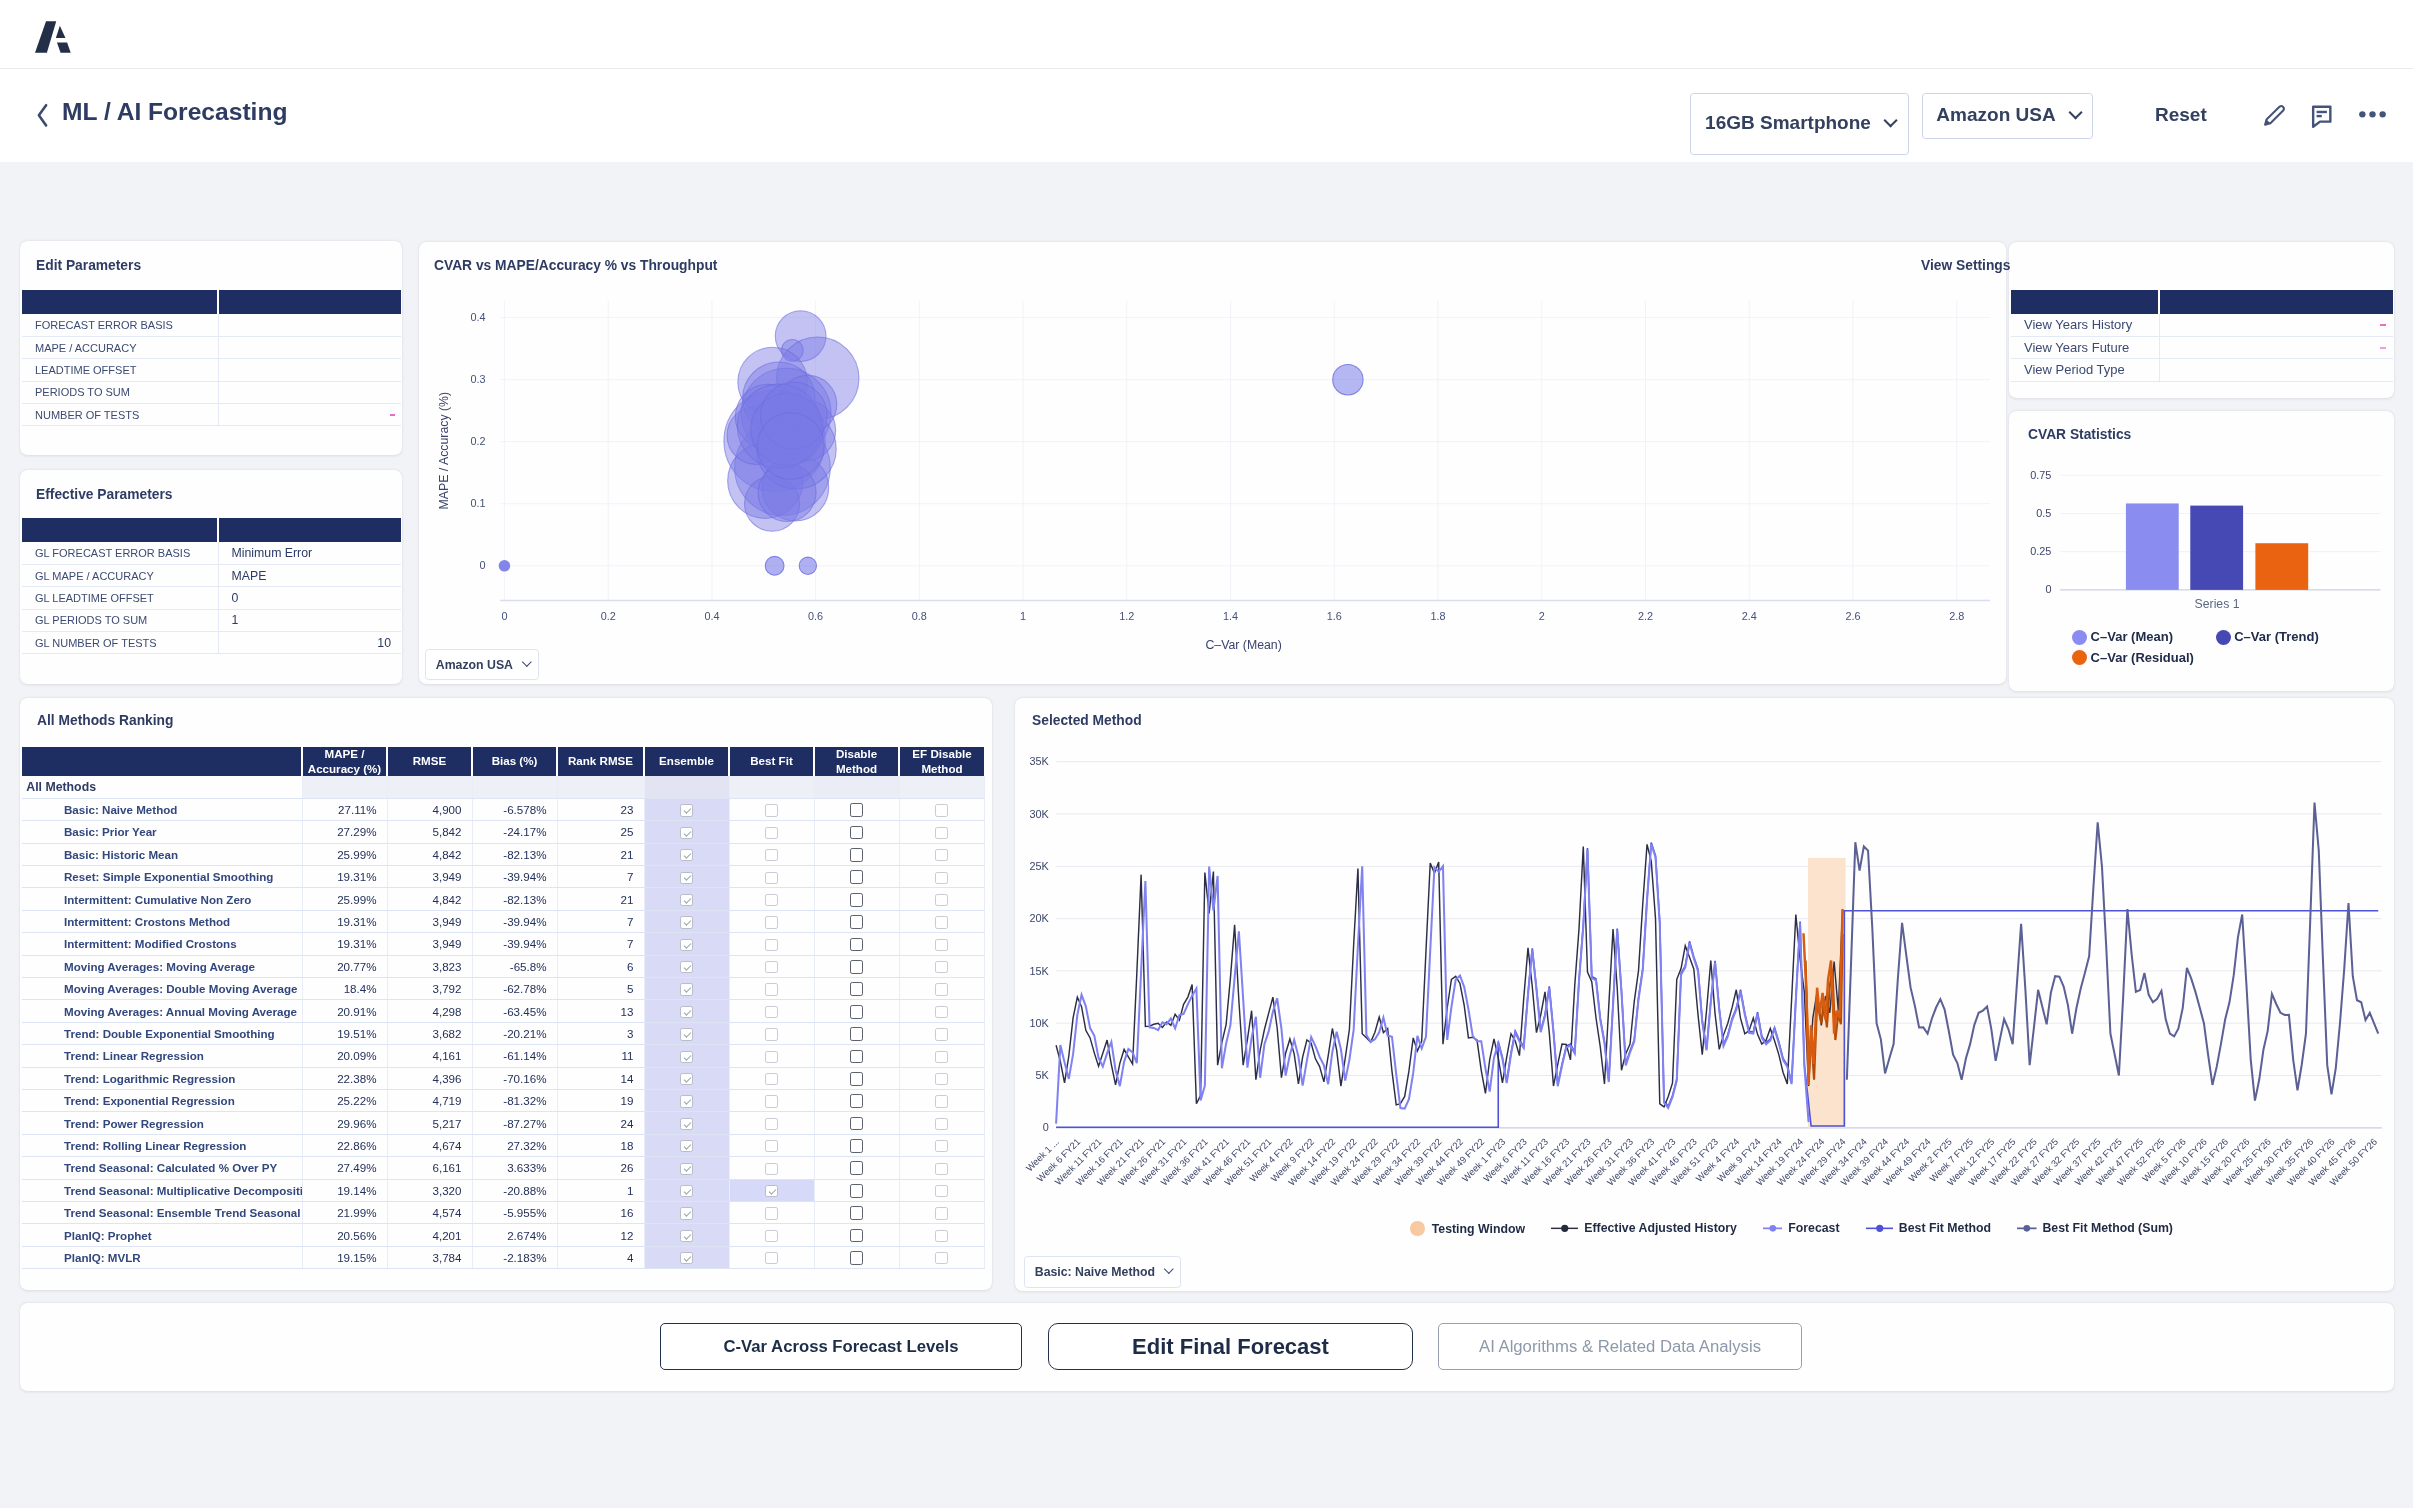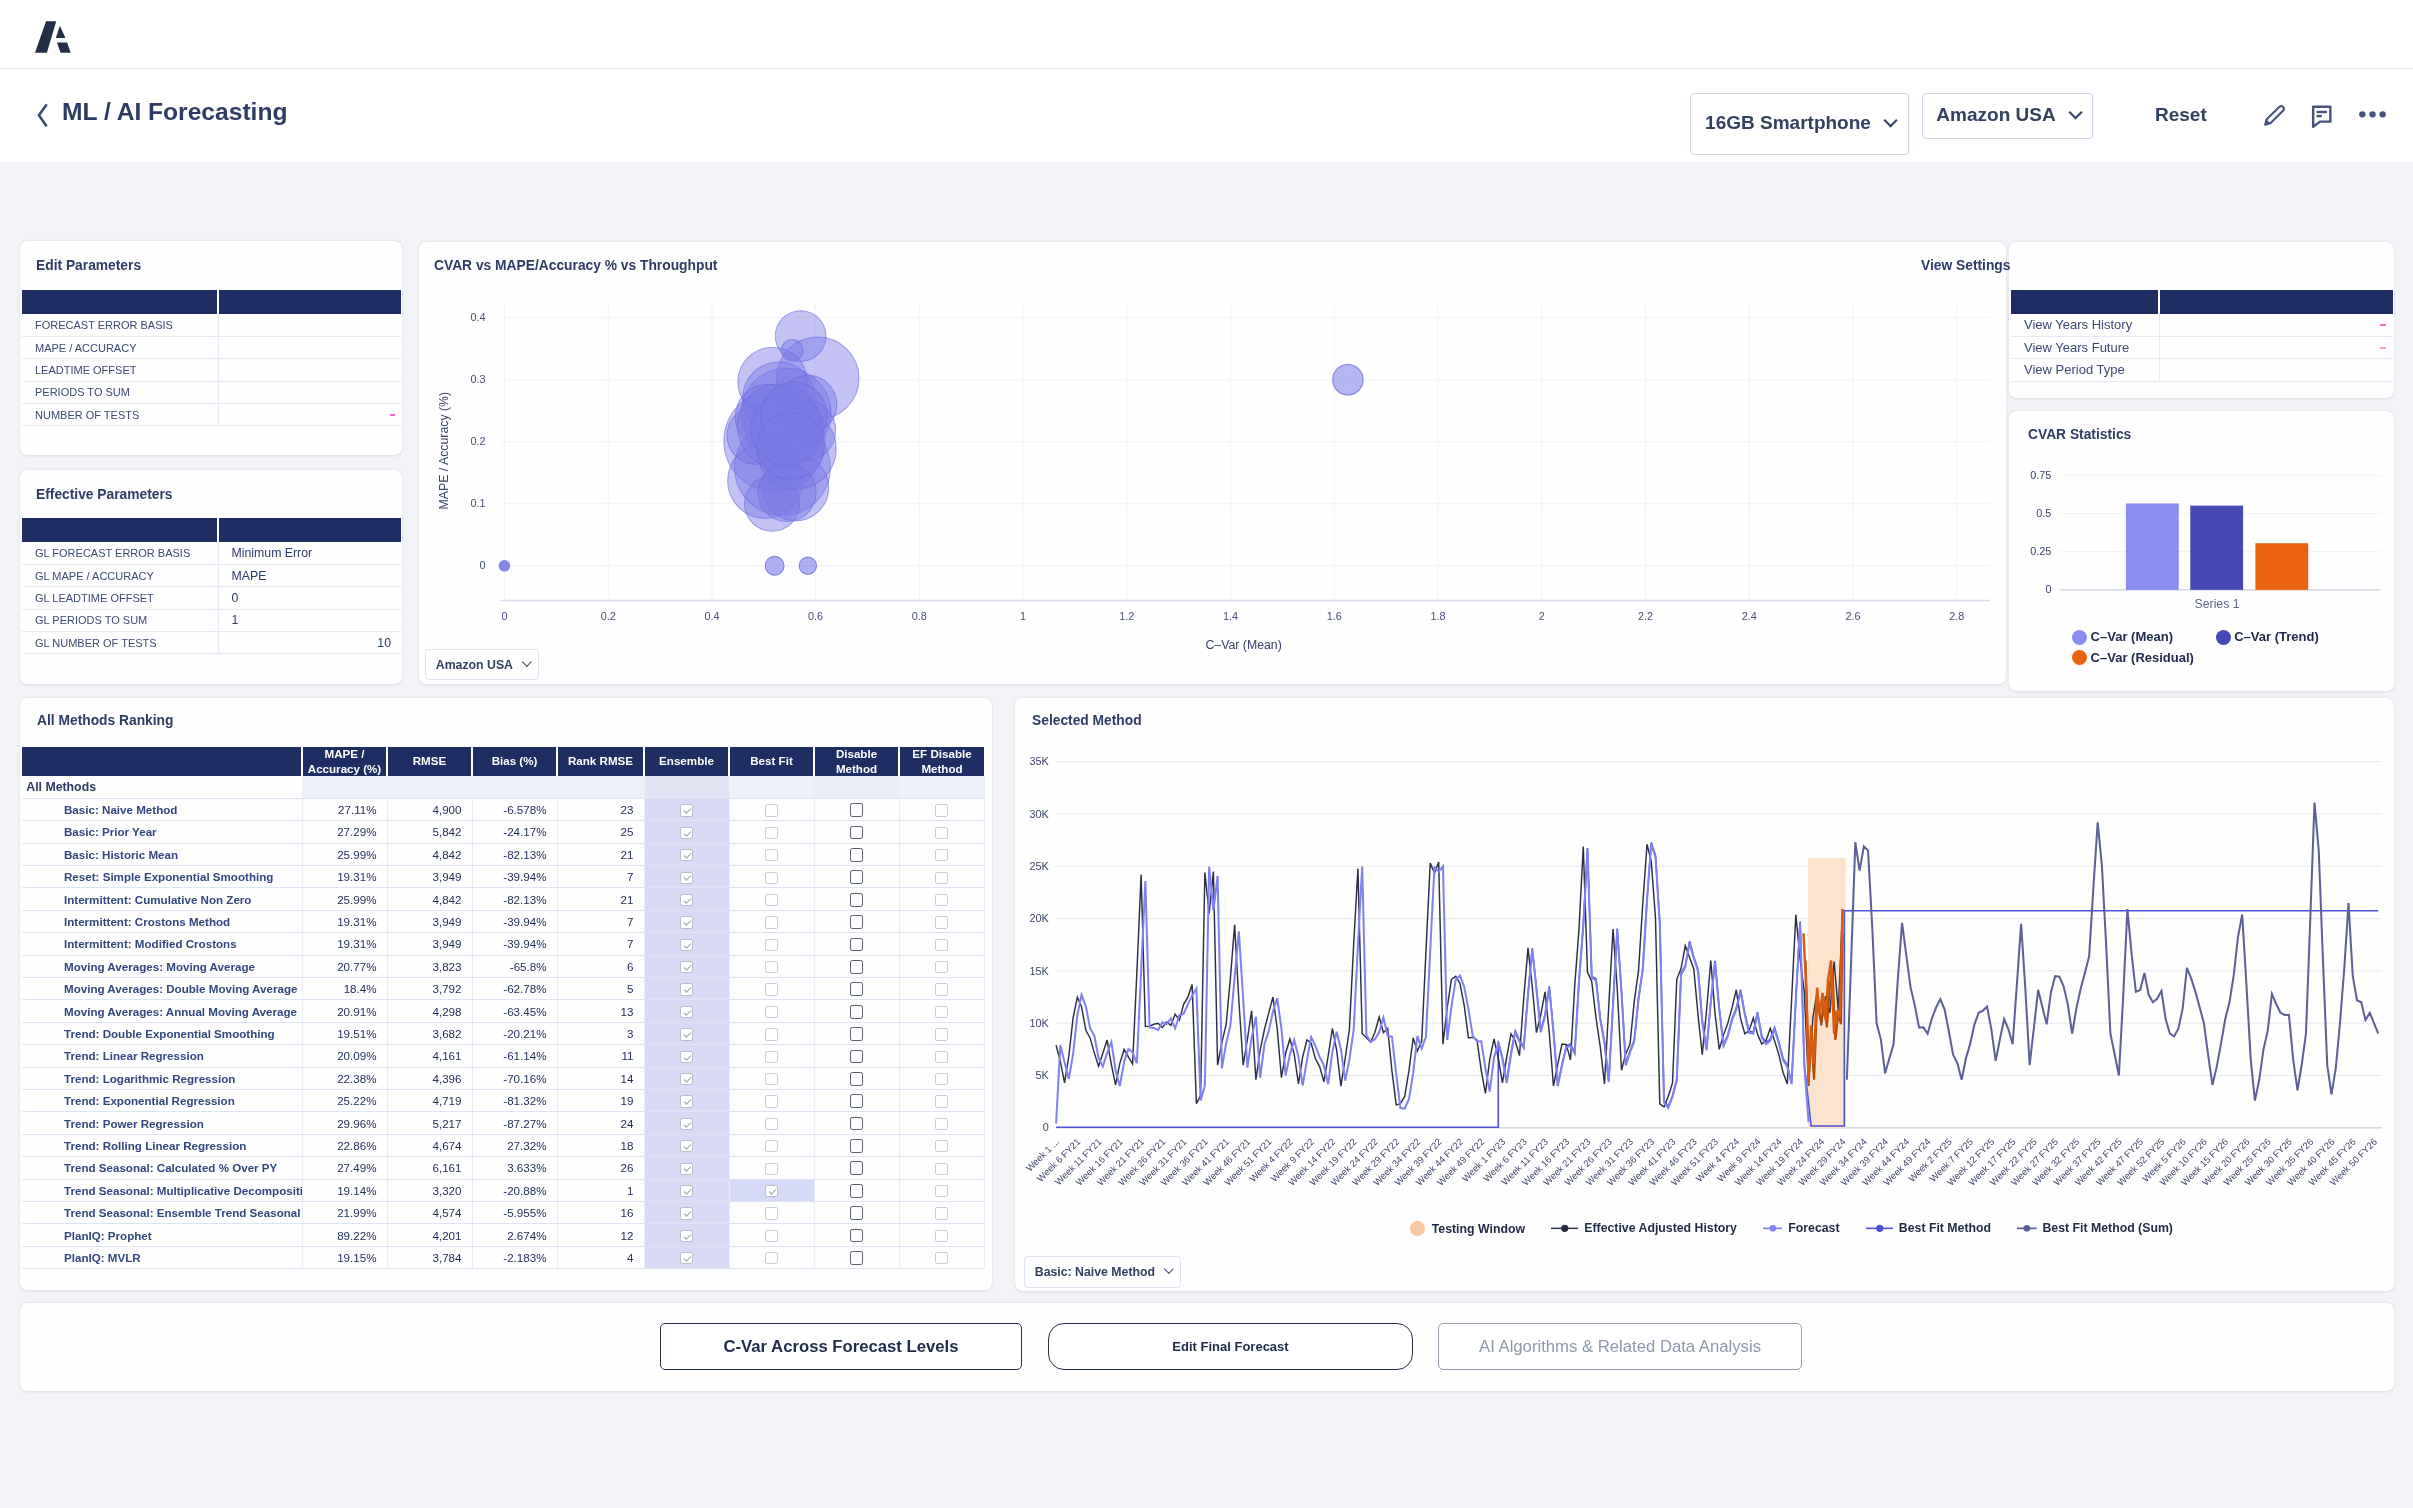--- a/index.html
+++ b/index.html
@@ -507,21 +507,21 @@
         <td class="num">4,574</td>
         <td class="num">-5.955%</td>
         <td class="num">16</td>
         <td class="cb-cell cantest"><span class="cb checked"></span></td>
         <td class="cb-cell"><span class="cb light"></span></td>
         <td class="cb-cell"><span class="cb dark"></span></td>
         <td class="cb-cell"><span class="cb light"></span></td>
       </tr>
 <tr>
         <td class="name">PlanIQ: Prophet</td>
-        <td class="num">89.22%</td>
+        <td class="num">20.56%</td>
         <td class="num">4,201</td>
         <td class="num">2.674%</td>
         <td class="num">12</td>
         <td class="cb-cell cantest"><span class="cb checked"></span></td>
         <td class="cb-cell"><span class="cb light"></span></td>
         <td class="cb-cell"><span class="cb dark"></span></td>
         <td class="cb-cell"><span class="cb light"></span></td>
       </tr>
 <tr>
         <td class="name">PlanIQ: MVLR</td>
@@ -644,14 +644,14 @@
       </svg>Best Fit Method</span>
 <span><svg width="19.6" height="8.7" style="margin-right:5.8px" viewBox="0 0 27 12">
         <line x1="0" y1="6" x2="27" y2="6" stroke="#5c6195" stroke-width="2.4"></line>
         <circle cx="13.5" cy="6" r="4.6" fill="#5c6195"></circle>
       </svg>Best Fit Method (Sum)</span>
 </div>
 <div class="chip" style="left:1024px;top:1256px;width:157px;height:32px;font-size:12.3px">Basic: Naive Method<span class="chev" style="width:6.5px;height:6.5px;border-width:1.7px;margin-left:8.7px;margin-top:-2.9px"></span></div>
 
 <div class="panel" style="left:20px;top:1303px;width:2374px;height:88px"></div>
 <div class="abs" style="left:660px;top:1323px;width:362px;height:47px;background:#fff;border:1.4px solid #22304a;border-radius:5px;display:flex;align-items:center;justify-content:center;font-size:16.7px;font-weight:bold;color:#1d2c47">C-Var Across Forecast Levels</div>
-<div class="abs" style="left:1048px;top:1323px;width:365px;height:47px;background:#fff;border:1.4px solid #22304a;border-radius:16px;display:flex;align-items:center;justify-content:center;font-size:13px;font-weight:bold;color:#1d2c47">Edit Final Forecast</div>
+<div class="abs" style="left:1048px;top:1323px;width:365px;height:47px;background:#fff;border:1.4px solid #22304a;border-radius:10px;display:flex;align-items:center;justify-content:center;font-size:22px;font-weight:bold;color:#1d2c47">Edit Final Forecast</div>
 <div class="abs" style="left:1438px;top:1323px;width:364px;height:47px;background:#fff;border:1.4px solid #97a1b1;border-radius:5px;display:flex;align-items:center;justify-content:center;font-size:16.7px;color:#8d99aa">AI Algorithms &amp; Related Data Analysis</div>
 
 </body></html>

